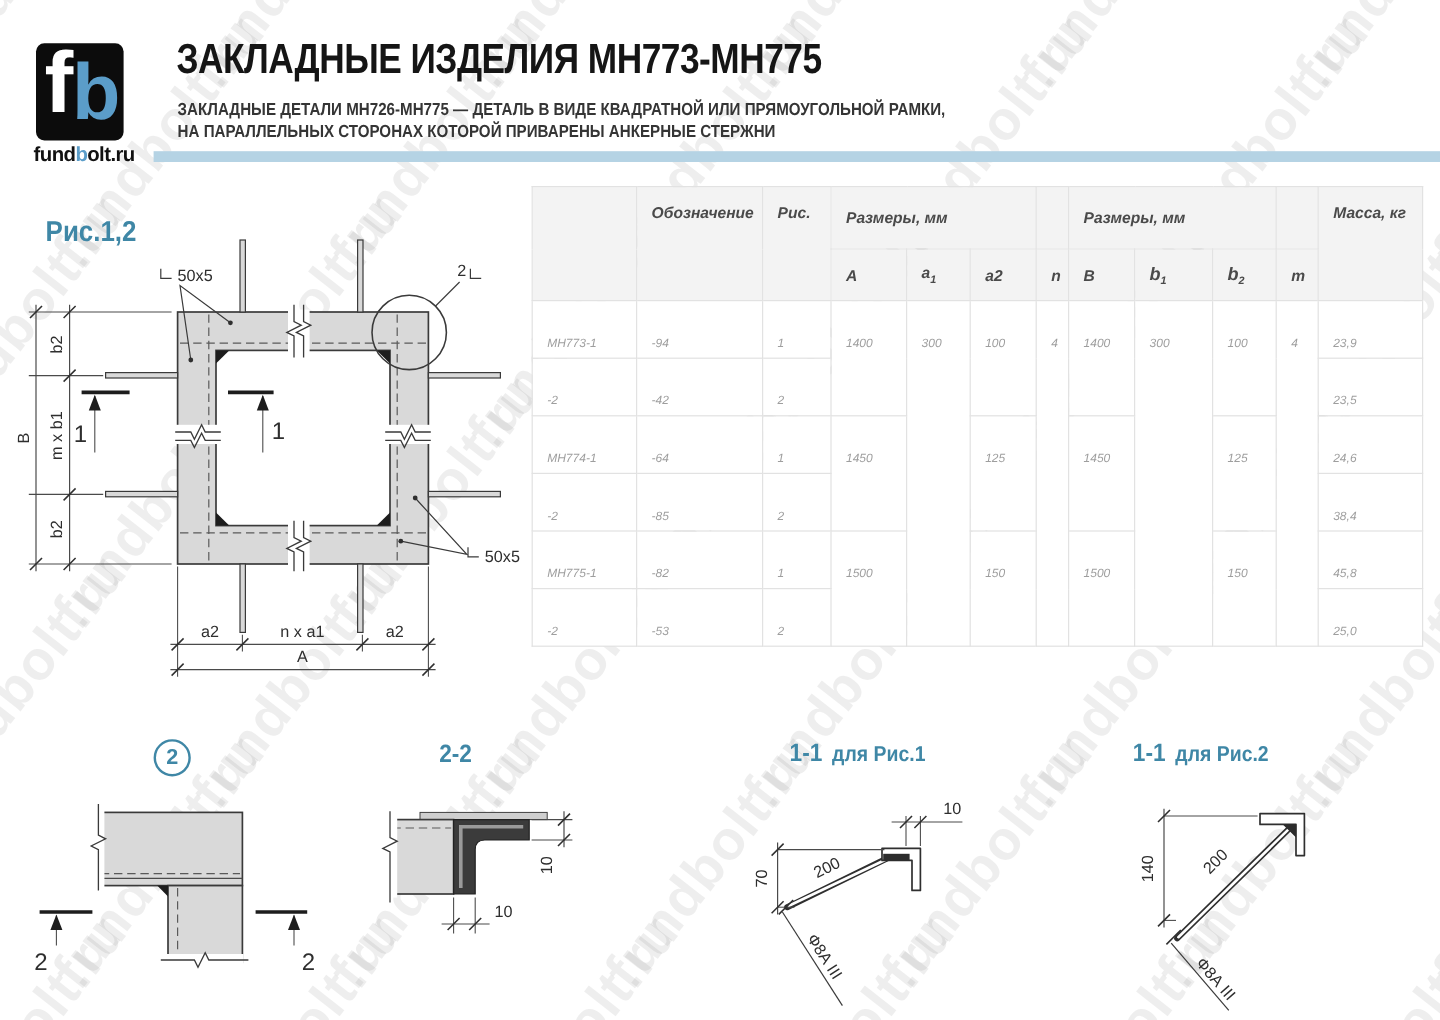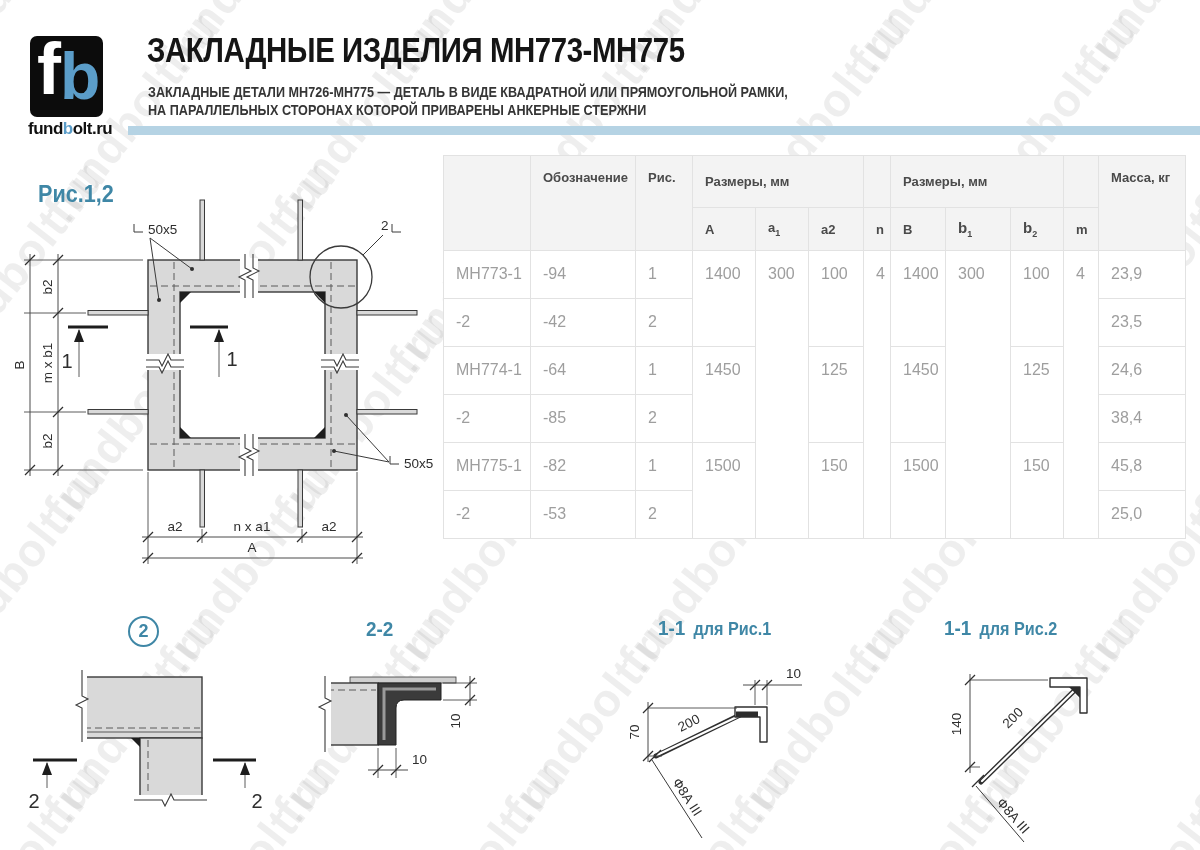--- a/index.html
+++ b/index.html
@@ -30,31 +30,31 @@
   .sec-title{position:absolute;color:#3f87a6;font-weight:700;white-space:nowrap;
              transform:scaleX(0.9);transform-origin:left top;}
   .sec-title .num{font-size:21px;}
   .sec-title .rest{font-size:18px;margin-left:9px;}
   .circle-num{position:absolute;left:128px;top:616px;width:27px;height:27px;border:2px solid #3f87a6;
               border-radius:50%;color:#3f87a6;font-weight:700;font-size:18px;text-align:center;
               line-height:27px;}
 
   
   .spec{position:absolute;left:443px;top:155px;border-collapse:collapse;table-layout:fixed;}
-  .spec th,.spec td{border:1px solid #e2e2e2;overflow:hidden;}
+  .spec th,.spec td{border:1px solid #e2e2e2;overflow:hidden;font-style:italic;}
   .spec th{background:#f3f3f3;color:#4a4a4a;font-weight:700;font-size:13px;text-align:left;
            padding:0 6px 0 12px;vertical-align:middle;box-sizing:border-box;}
   .spec th.vtop{vertical-align:top;padding-top:14px;}
   .spec th sub{font-size:9px;}
   .spec th.big{font-size:15px;}
   .spec tr.h1{height:52px;}
   .spec tr.h2{height:43px;}
   .spec tbody tr{height:48px;}
-  .spec td{background:#ffffff;color:#9e9e9e;font-size:16px;vertical-align:top;
-           padding:14px 0 0 12px;box-sizing:border-box;}
+  .spec td{background:#ffffff;color:#9e9e9e;font-size:10px;vertical-align:top;
+           padding:30px 0 0 12px;box-sizing:border-box;}
 
   
   svg{position:absolute;overflow:visible;}
   svg text{font-family:"Liberation Sans",sans-serif;font-size:13.5px;fill:#2e2e2e;}
   .bar{fill:#d9d9d9;stroke:#3a3a3a;stroke-width:1.4;}
   .hole{fill:#ffffff;stroke:#3a3a3a;stroke-width:1.4;}
   .rod{fill:#d9d9d9;stroke:#3a3a3a;stroke-width:1;}
   .dash{fill:none;stroke:#5a5a5a;stroke-width:1;stroke-dasharray:7,4;}
   .brk{fill:none;stroke:#3a3a3a;stroke-width:1.1;}
   .ext{stroke:#4a4a4a;stroke-width:0.9;}

